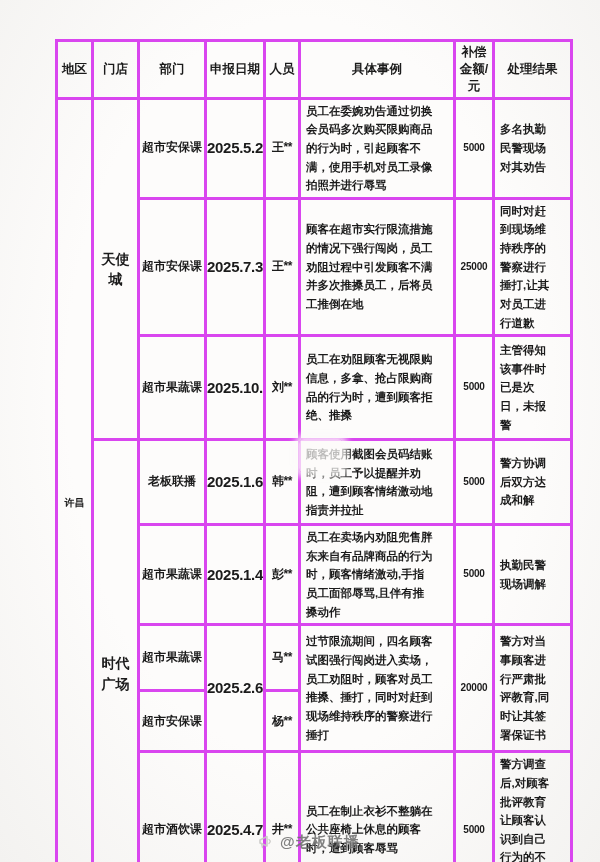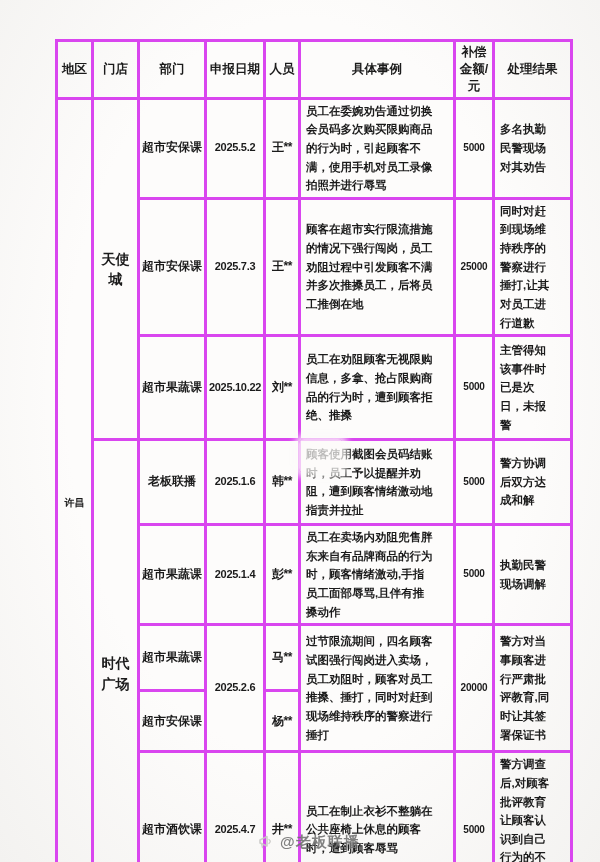--- a/index.html
+++ b/index.html
@@ -17,21 +17,21 @@
   .grid th,.grid td{
     border:3px solid #d946ef;
     vertical-align:middle;text-align:center;
     padding:1px 2px;font-size:12px;line-height:1.45;
     font-weight:bold;overflow:hidden;word-break:break-all;
   }
   .grid th{font-size:12.5px;padding:2px 3px;line-height:1.35;}
   td.case,td.result{
     text-align:left;font-size:11.5px;line-height:1.62;padding:2px 20px 2px 5px;
   }
-  td.date{font-size:11px;white-space:nowrap;letter-spacing:-0.3px;padding:1px 0;}
+  td.date{font-size:15px;white-space:nowrap;letter-spacing:-0.3px;padding:1px 0;}
   td.amount{font-size:10px;letter-spacing:-0.2px;padding:1px 0;}
   td.region{font-size:10px;}
   td.store{font-size:14px;}
   td.dept{font-size:12px;padding:15px 1px;}
   td.person{font-size:12px;letter-spacing:-0.5px;}
   
   .smudge{
     position:absolute;left:299px;top:439px;width:44px;height:34px;
     background:rgba(252,251,249,0.72);
     box-shadow:0 0 6px 5px rgba(252,251,249,0.72);

